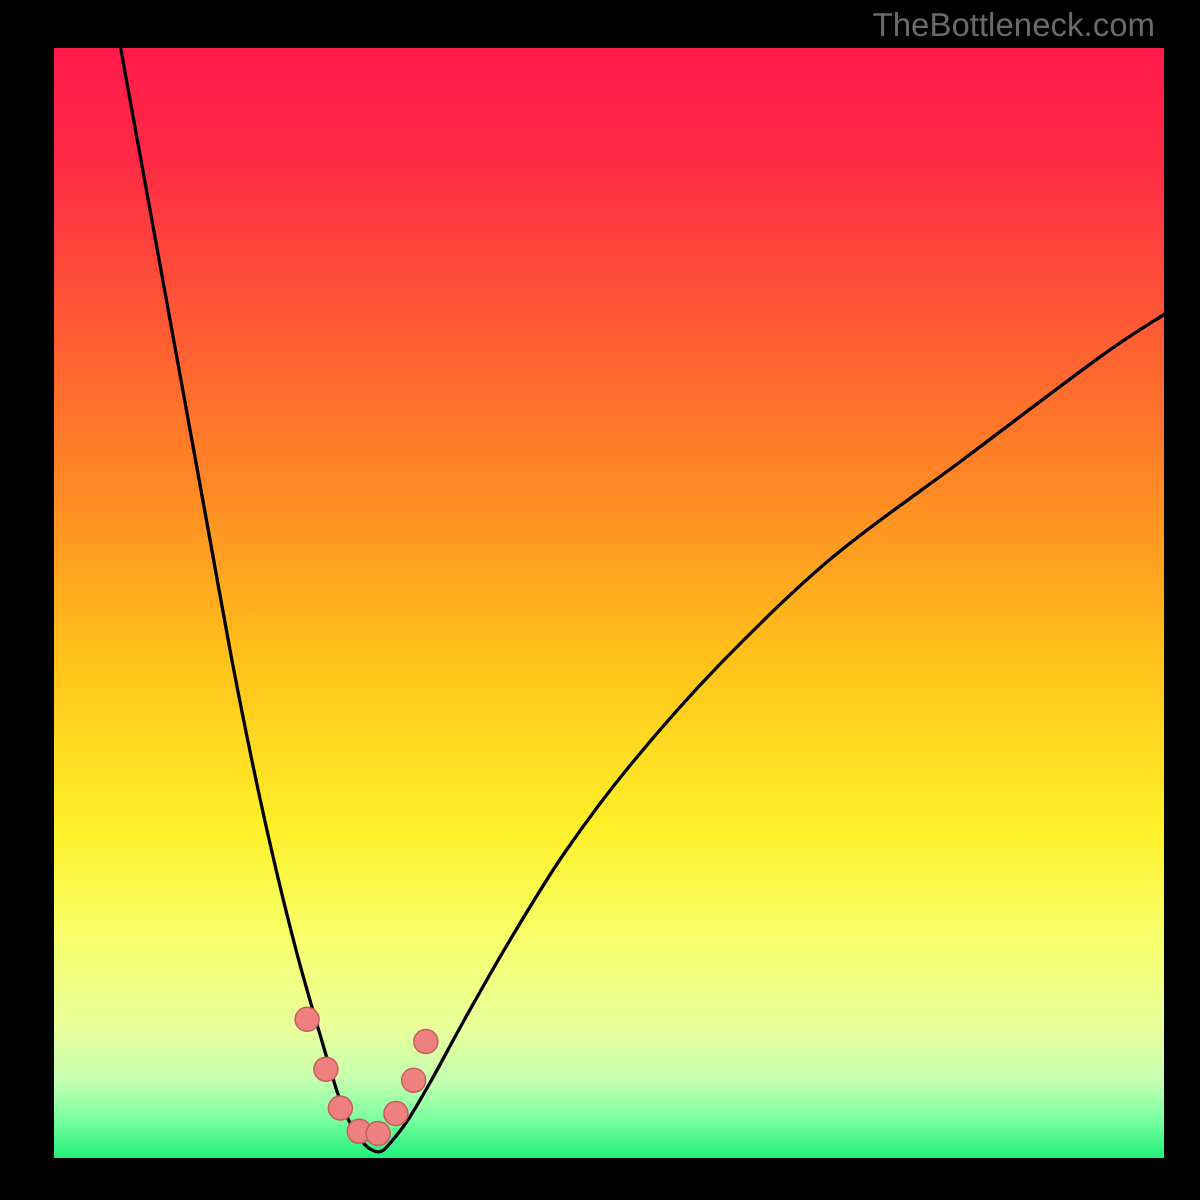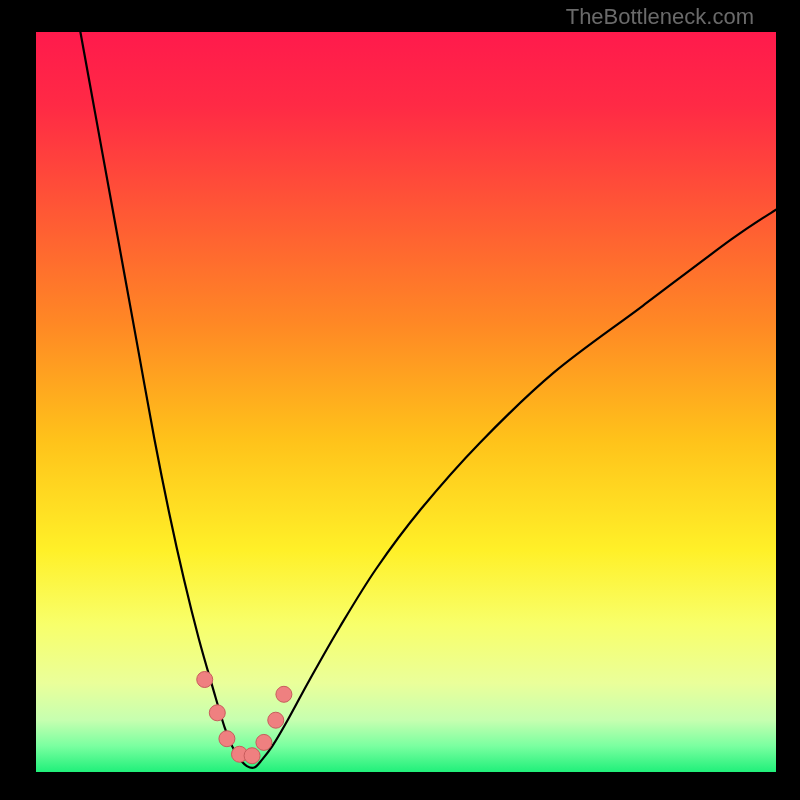--- a/index.html
+++ b/index.html
@@ -59,13 +59,13 @@
         <circle cx="181.30" cy="680.80" r="8" fill="#ef8080" stroke="#c85c5c" stroke-width="1"></circle>
         <circle cx="190.92" cy="706.70" r="8" fill="#ef8080" stroke="#c85c5c" stroke-width="1"></circle>
         <circle cx="203.50" cy="722.24" r="8" fill="#ef8080" stroke="#c85c5c" stroke-width="1"></circle>
         <circle cx="216.08" cy="723.72" r="8" fill="#ef8080" stroke="#c85c5c" stroke-width="1"></circle>
         <circle cx="227.92" cy="710.40" r="8" fill="#ef8080" stroke="#c85c5c" stroke-width="1"></circle>
         <circle cx="239.76" cy="688.20" r="8" fill="#ef8080" stroke="#c85c5c" stroke-width="1"></circle>
         <circle cx="247.90" cy="662.30" r="8" fill="#ef8080" stroke="#c85c5c" stroke-width="1"></circle>
       </g>
   </svg>
 </div>
-<div class="watermark" style="right: 46px; top: 4px; font-size: 22px; margin-left: 44px;">TheBottleneck.com</div>
+<div class="watermark" style="right: 30px; top: 4px; font-size: 22px; margin-left: 44px;">TheBottleneck.com</div>
 
 </body></html>

